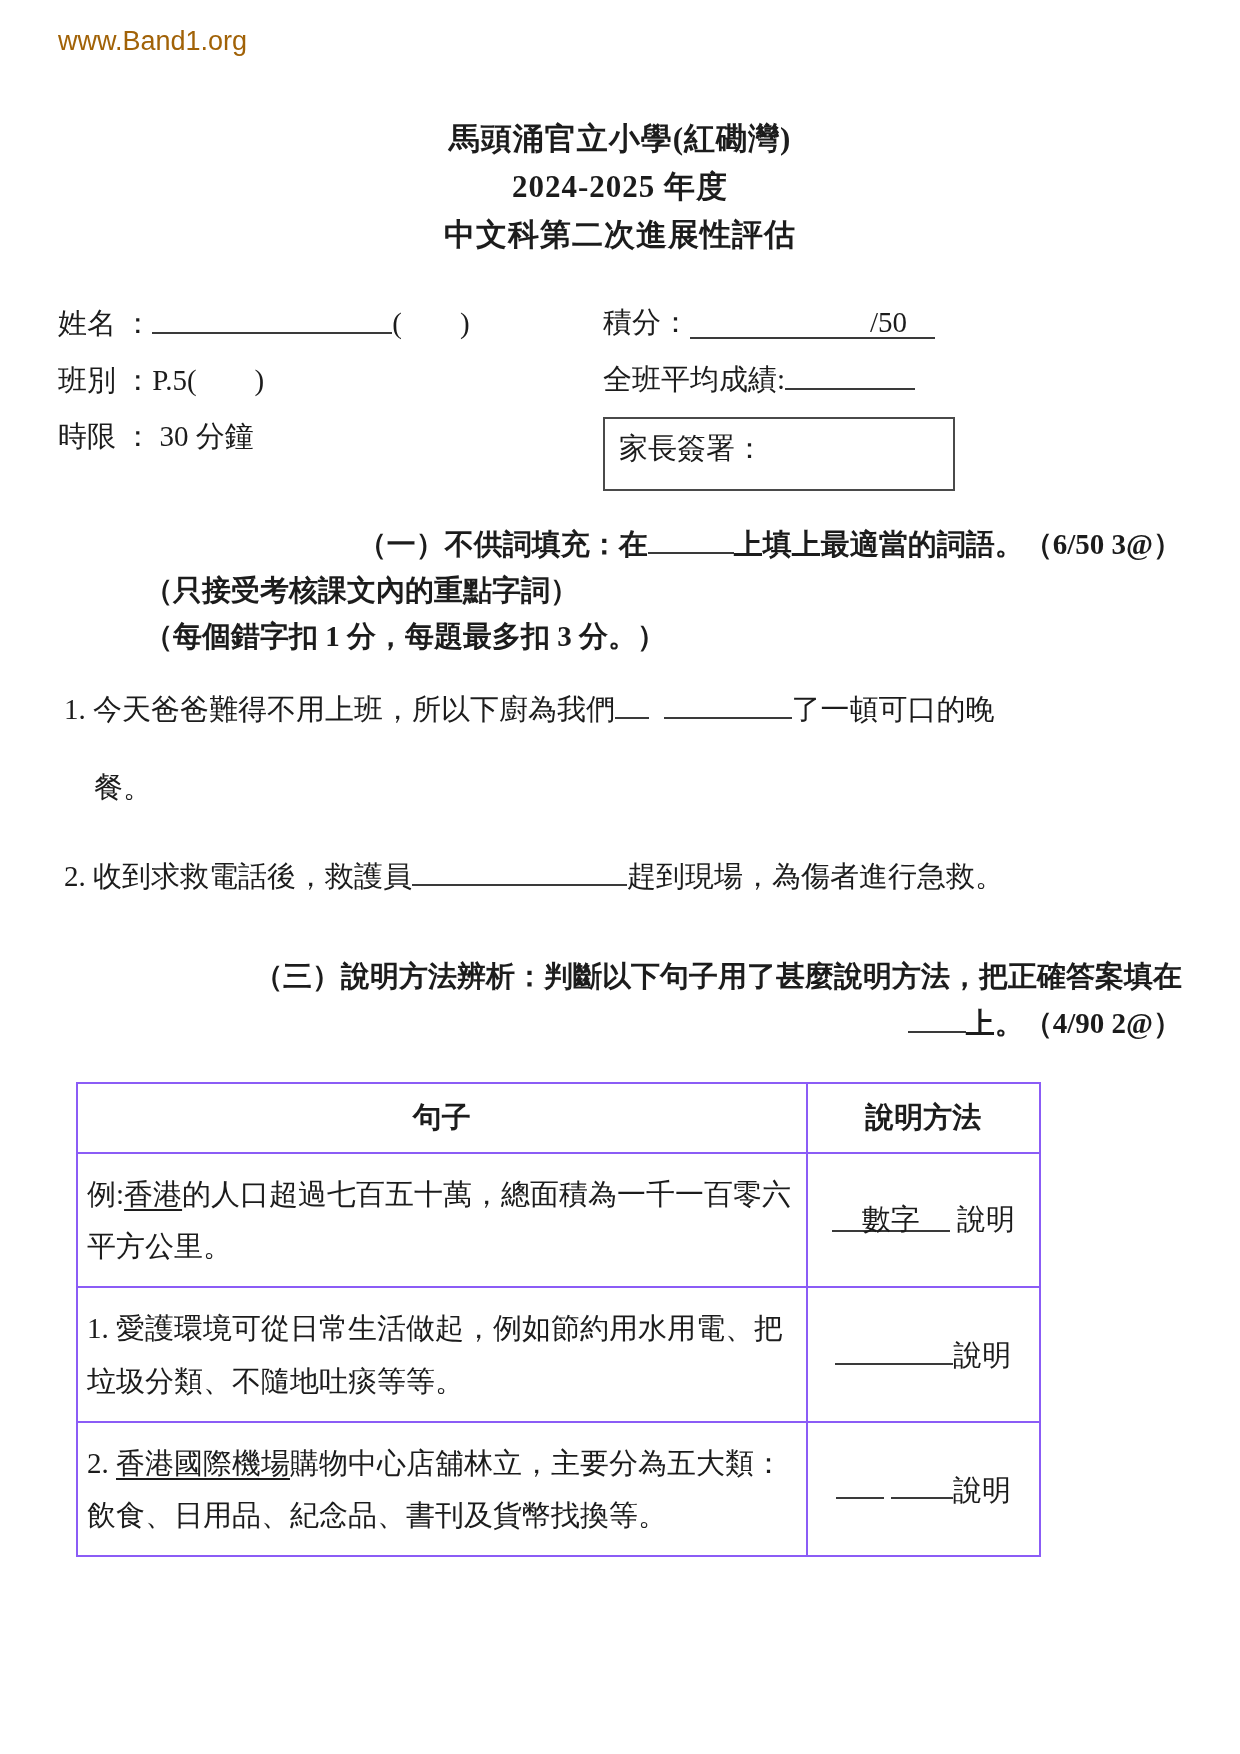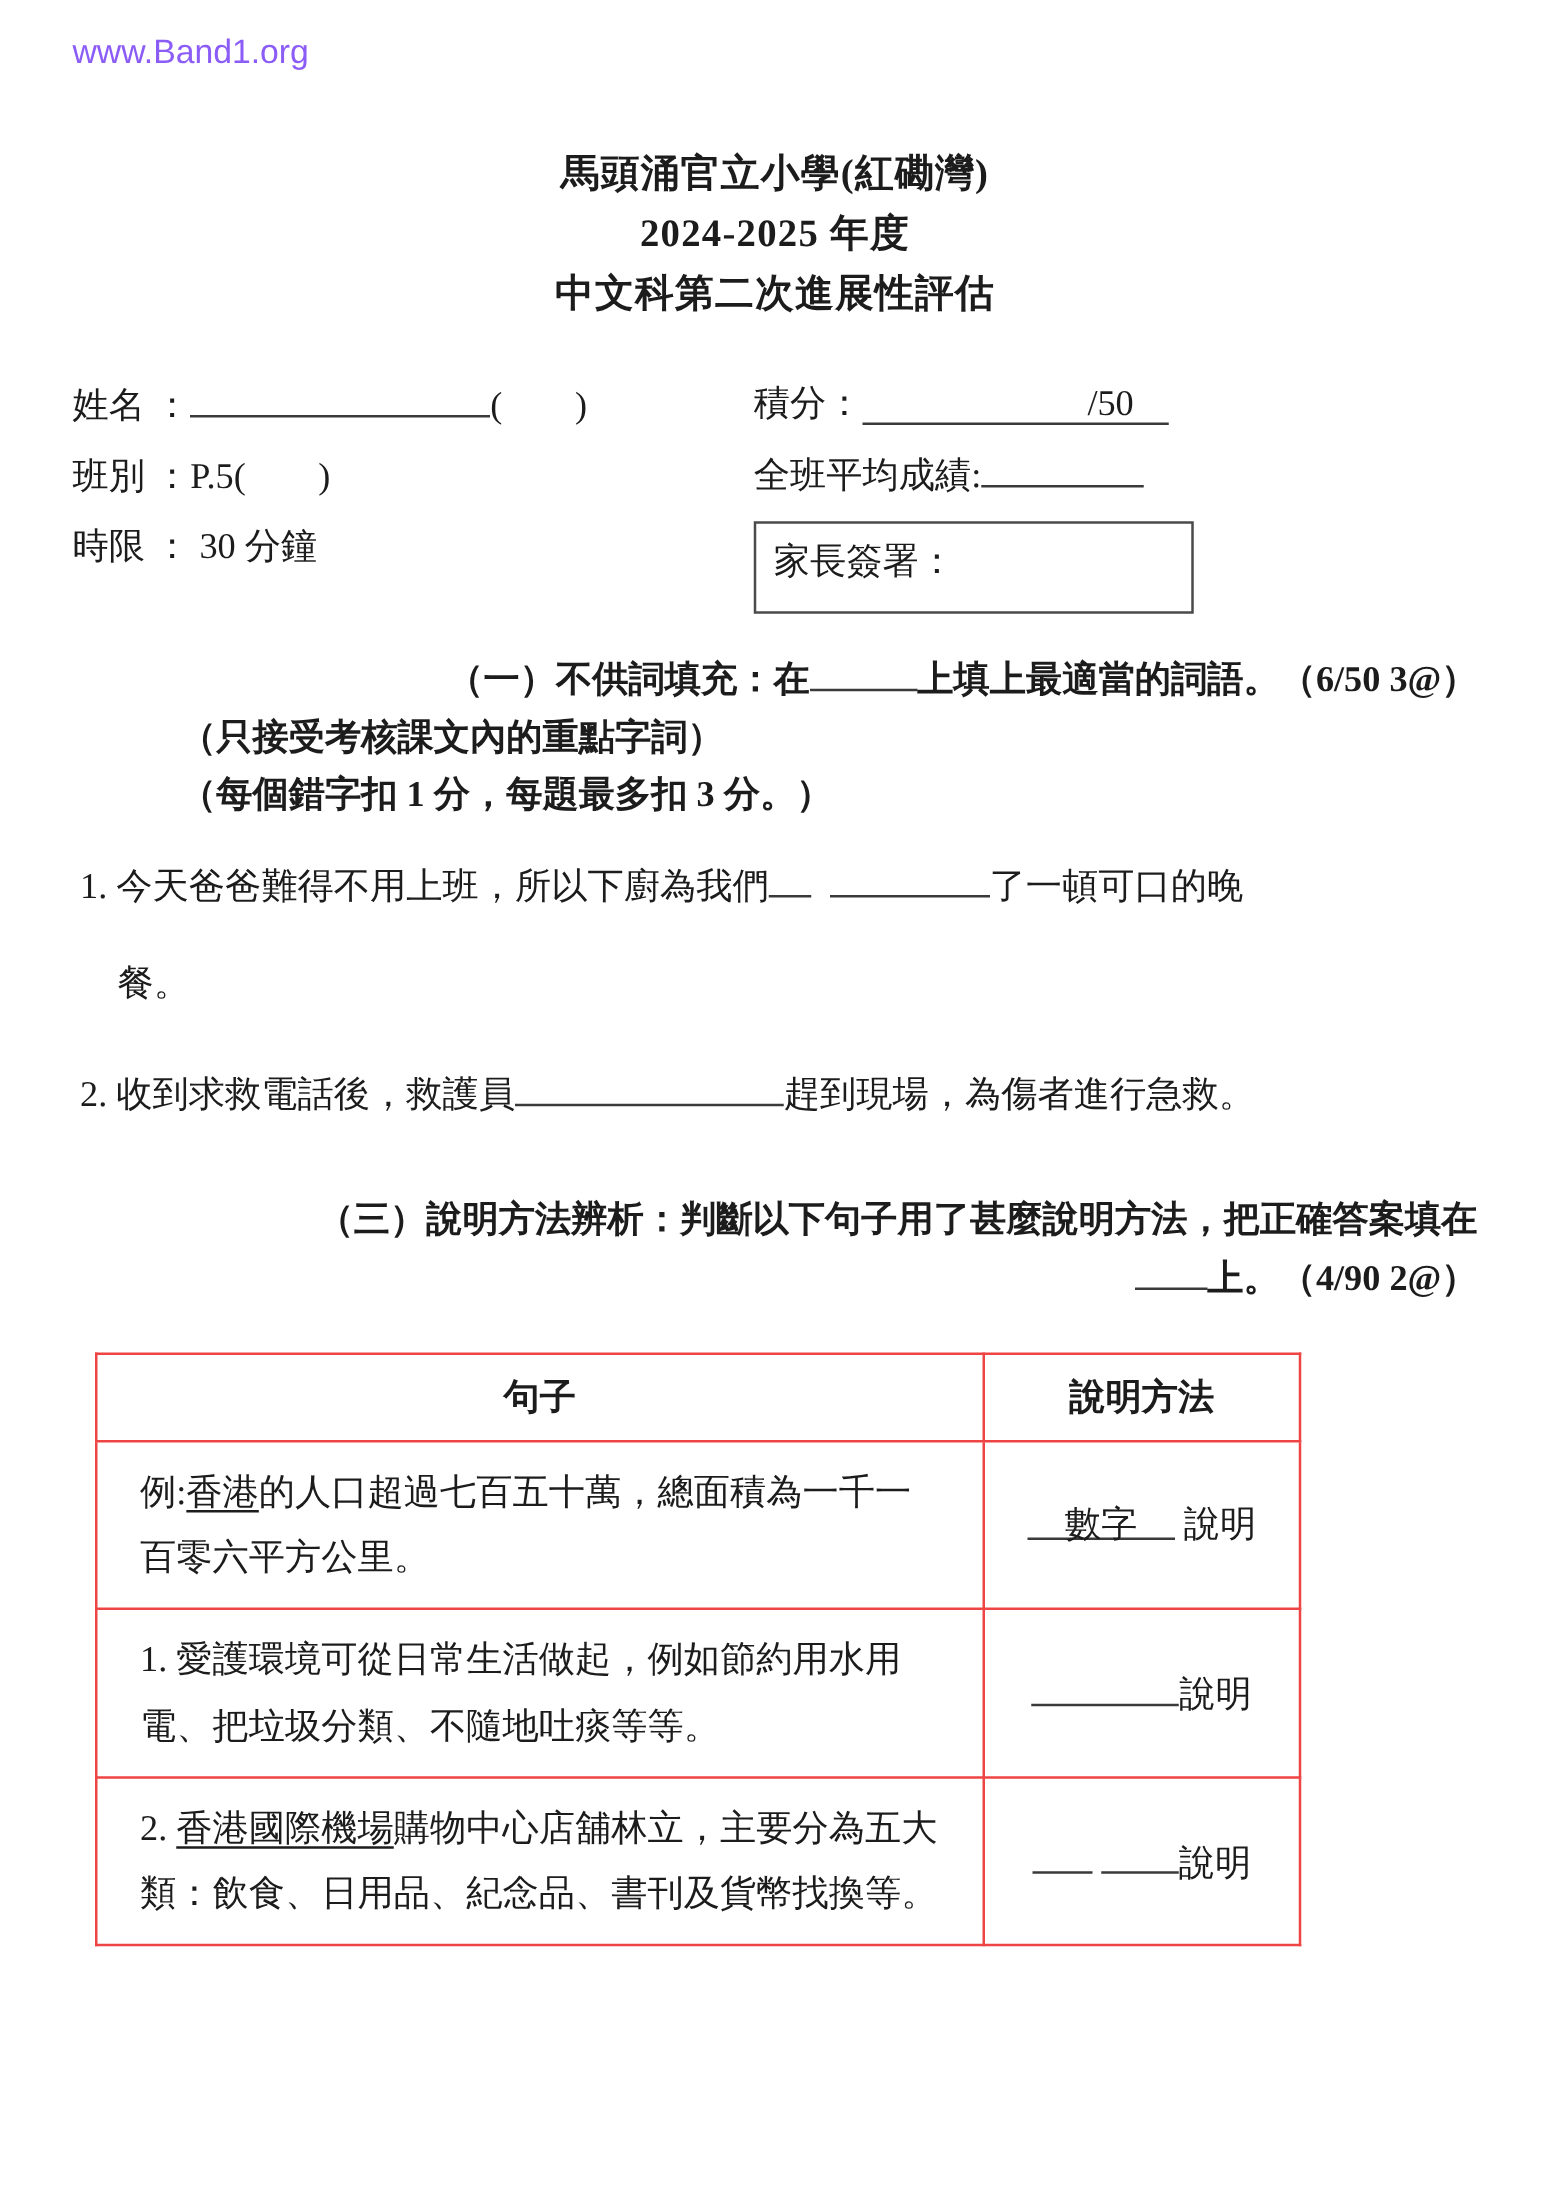--- a/index.html
+++ b/index.html
@@ -13,21 +13,21 @@
   .page {
     width: 1240px;
     min-height: 1754px;
     padding: 26px 58px 40px 58px;
     position: relative;
     background: #ffffff;
   }
   .watermark {
     font-family: "Liberation Sans", "DejaVu Sans", sans-serif;
     font-size: 27px;
-    color: #8b5cf6;
+    color: #a16207;
   }
   .title-block {
     text-align: center;
     margin-top: 58px;
     line-height: 1.55;
   }
   .title-line {
     font-size: 31px;
     font-weight: bold;
     letter-spacing: 1px;
@@ -81,22 +81,22 @@
   }
   .q-indent { margin-left: 36px; }
   .sec { margin-top: 34px; }
   .method-table {
     border-collapse: collapse;
     width: 965px;
     margin: 36px auto 0 18px;
     font-size: 29px;
   }
   .method-table th, .method-table td {
-    border: 2px solid #ef4444;
-    padding: 14px 34px;
+    border: 2px solid #8b5cf6;
+    padding: 14px 9px;
     vertical-align: middle;
   }
   .method-table th { font-weight: bold; text-align: center; }
   .col-sentence { width: 710px; }
   .col-method { width: 227px; border-radius: 27px; }
   .sentence-cell { line-height: 1.8; margin-left: 15px; }
   .method-cell { text-align: center; white-space: nowrap; }
   .answer-blank {
     display: inline-block;
     border-bottom: 2px solid #3a3a3a;

